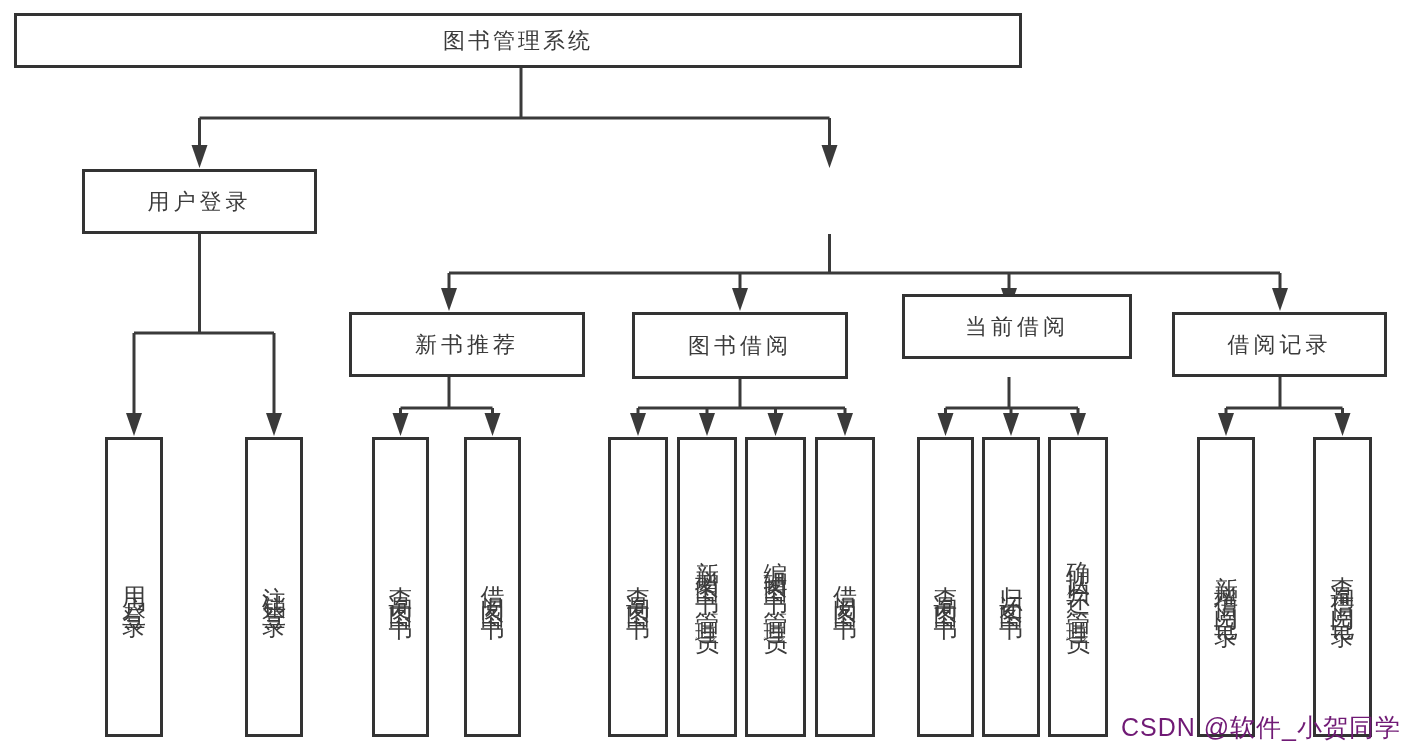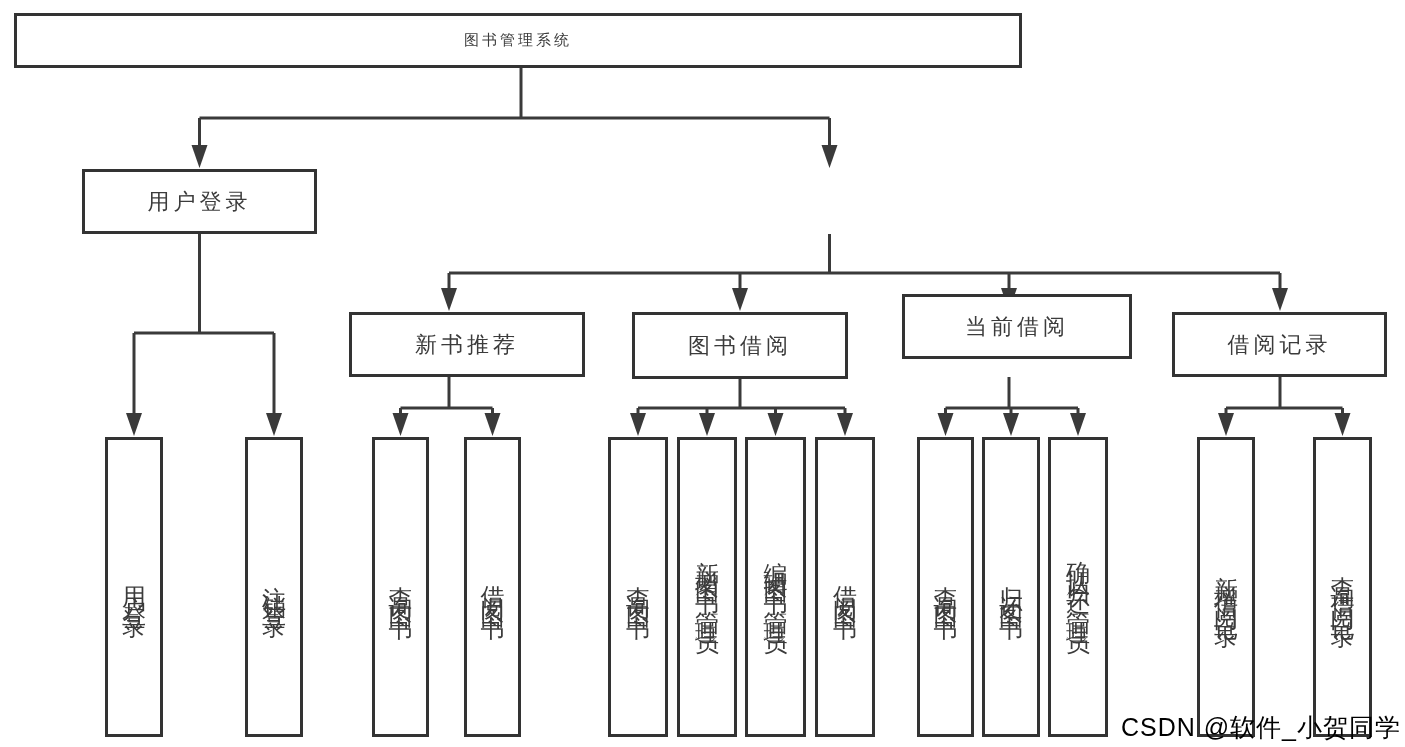--- a/index.html
+++ b/index.html
@@ -10,21 +10,21 @@
   .stage{
     position:relative;width:1405px;height:747px;background:var(--bg);
     overflow:hidden;
   }
   .stage svg{position:absolute;left:0;top:0;}
   .box{
     position:absolute;box-sizing:border-box;border:3px solid var(--border);
     background:#fff;display:flex;align-items:center;justify-content:center;
     color:var(--text);text-align:center;
   }
-  .root-box{font-size:15px;letter-spacing:3px;}
+  .root-box{font-size:22px;letter-spacing:3px;}
   .h-box{font-size:22px;letter-spacing:4px;}
   .leaf{
     writing-mode:vertical-rl;font-size:24px;letter-spacing:10px;
     line-height:1;
   }
   .watermark{
     position:absolute;top:711px;right:4px;font-size:25px;letter-spacing:1px;
     color:#b3abab;white-space:nowrap;z-index:5;
   }
   path,line{stroke:var(--line);stroke-width:3;fill:none;}
@@ -131,15 +131,15 @@
   <div class="box leaf" style="left:745px;top:437px;width:61px;height:300px">编辑图书（管理员）</div>
   <div class="box leaf" style="left:815px;top:437px;width:60px;height:300px">借阅图书</div>
 
   <div class="box leaf" style="left:917px;top:437px;width:57px;height:300px">查询图书</div>
   <div class="box leaf" style="left:982px;top:437px;width:58px;height:300px">归还图书</div>
   <div class="box leaf" style="left:1048px;top:437px;width:60px;height:300px">确认归还（管理员）</div>
 
   <div class="box leaf" style="left:1197px;top:437px;width:58px;height:300px">新增借阅记录</div>
   <div class="box leaf" style="left:1313px;top:437px;width:59px;height:300px">查询借阅记录</div>
 
-  <div class="watermark" style="color: #000000;">CSDN @软件_小贺同学</div>
+  <div class="watermark" style="color: #701a75;">CSDN @软件_小贺同学</div>
 
 </div>
 
 </body></html>

